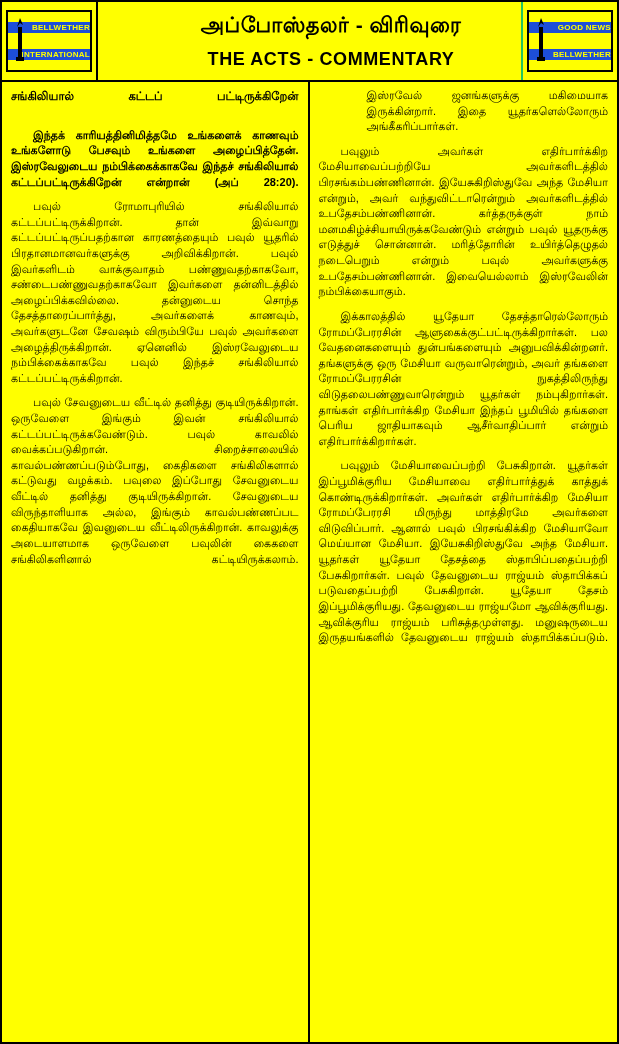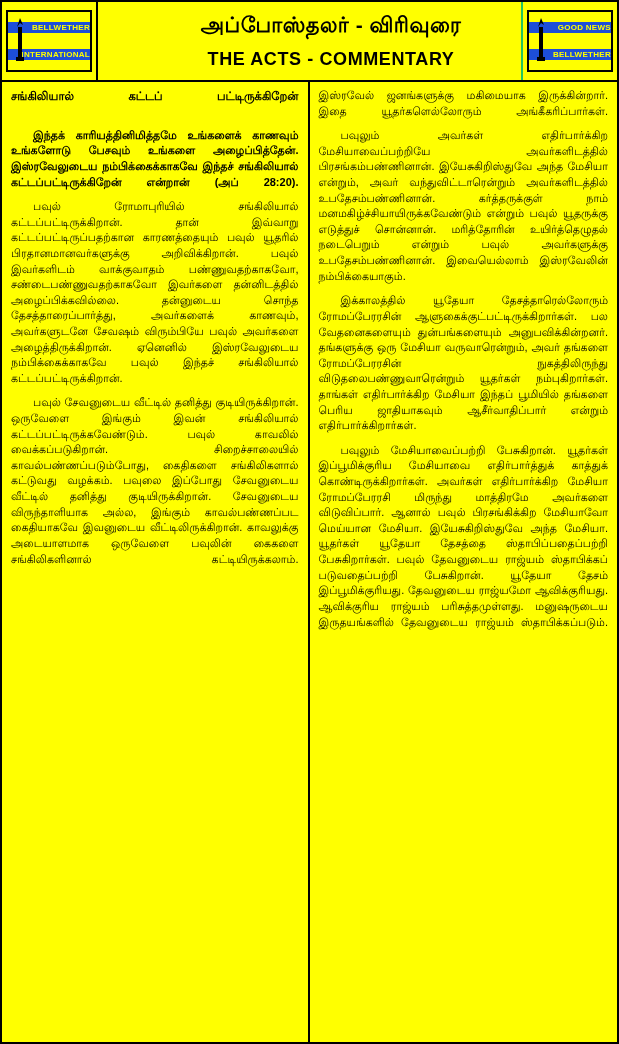--- a/index.html
+++ b/index.html
@@ -131,21 +131,21 @@
     text-align-last: justify;
     margin: 0 0 9px 0;
     text-indent: 22px;
     hyphens: none;
   }
   p.para.bold {
     font-weight: bold;
     text-indent: 22px;
     margin-top: 20px;
   }
-  p.para.noindent { text-indent: 0; }
+  p.para.noindent { text-indent: 0; margin-left: 48px; }
 </style>
 </head>
 <body>
 
 <div class="page">
 
   <div class="header">
 
     <div class="logo-box">
       <div class="logo-inner">

